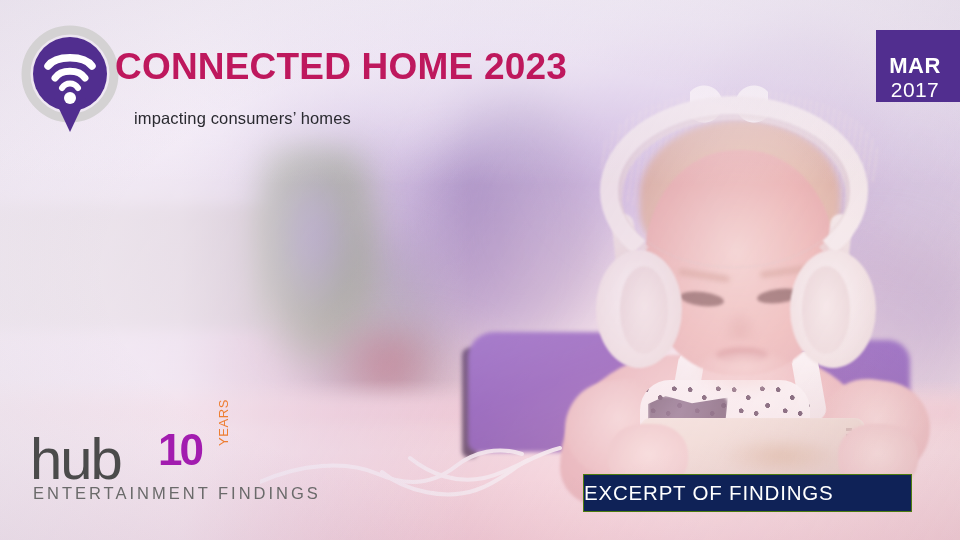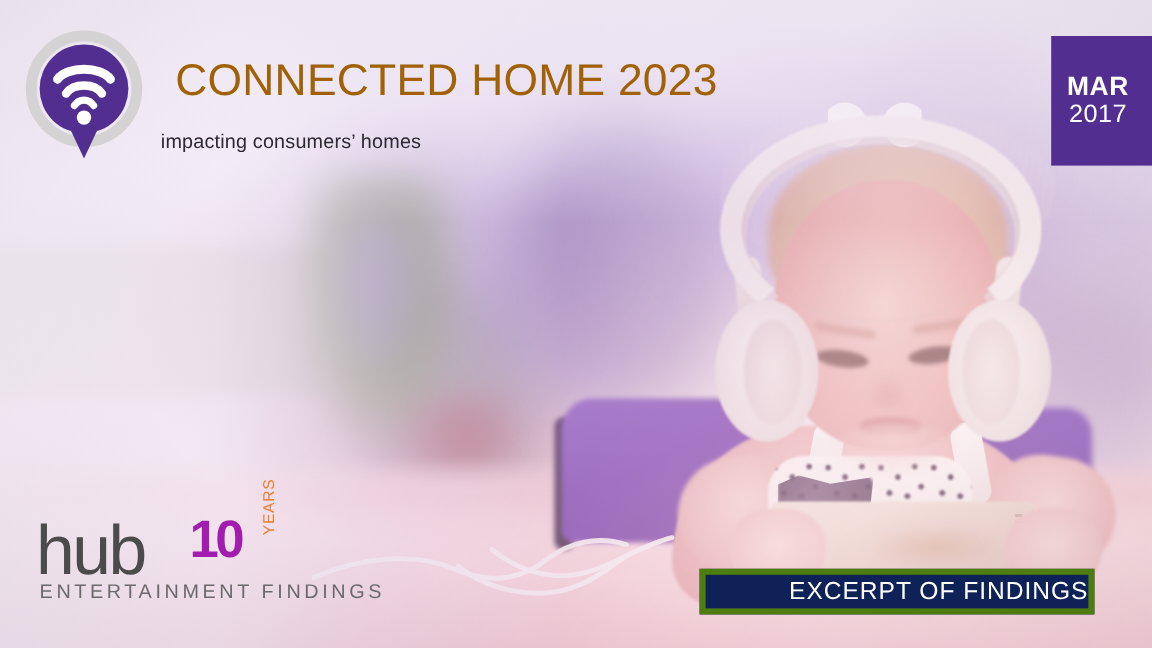--- a/index.html
+++ b/index.html
@@ -264,48 +264,48 @@
   }
   .vignette {
     position:absolute; inset:0;
     background:radial-gradient(ellipse at 50% 50%, rgba(0,0,0,0) 55%, rgba(90,60,110,.10) 100%);
   }
 
   
   .logo-mark { position:absolute; left:18px; top:24px; width:104px; height:112px; }
 
   .title {
-    position:absolute; left:146px; top:48px;
-    font-size:37px; font-weight:normal; letter-spacing:.2px;
-    color:#a16207; white-space:nowrap; line-height:1;
+    position:absolute; left:115px; top:48px;
+    font-size:37px; font-weight:bold; letter-spacing:.2px;
+    color:#be185d; white-space:nowrap; line-height:1;
   }
   .subtitle {
     position:absolute; left:134px; top:106px;
     font-size:16.5px; font-weight:400; color:#2a2a30;
     line-height:1.55; letter-spacing:.15px;
   }
 
   .date-badge {
     position:absolute; right:0; top:30px;
-    width:84px; height:108px;
+    width:84px; height:72px;
     background:#512E8F;
     color:#ffffff;
     display:flex; flex-direction:column;
-    align-items:center; justify-content:center;
+    align-items:center; justify-content:flex-end;
     padding-right:6px;
   }
   .date-badge .mon { font-size:22px; font-weight:bold; letter-spacing:.5px; line-height:1.1; }
   .date-badge .yr  { font-size:21px; font-weight:400; letter-spacing:.4px; line-height:1.15; }
 
   .banner {
     position:absolute; left:583px; top:474px;
     width:329px; height:38px;
     background:#0f2257;
-    border:5px solid #4d7c0f;
-    display:flex; align-items:center; justify-content:flex-end;
+    border:1px solid #4d7c0f;
+    display:flex; align-items:center; justify-content:flex-start;
   }
   .banner span {
     color:#ffffff; font-size:20.5px; font-weight:400;
     letter-spacing:.8px; white-space:nowrap;
   }
 
   
   .hub-logo { position:absolute; left:30px; top:430px; width:230px; height:80px; }
   .hub-word {
     position:absolute; left:0; top:0;

